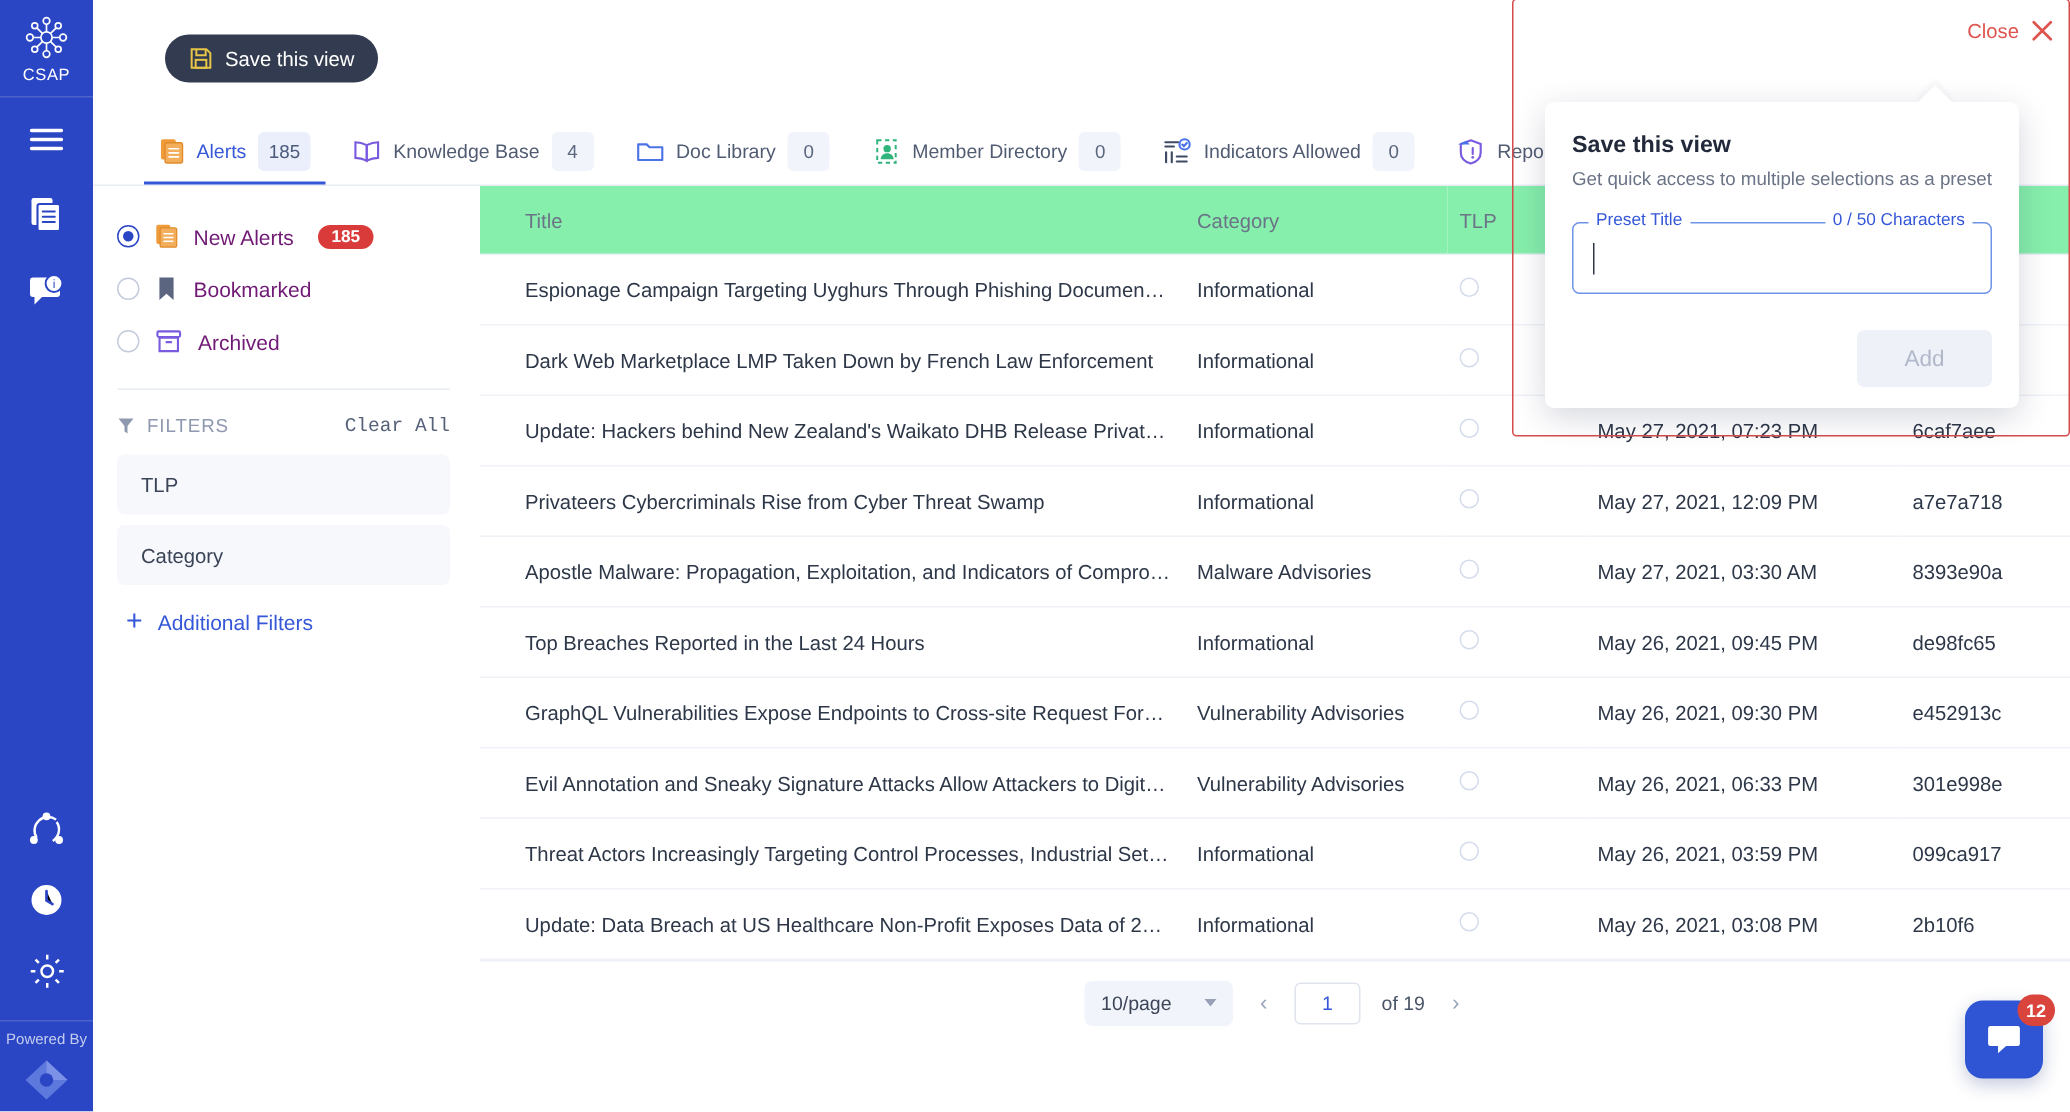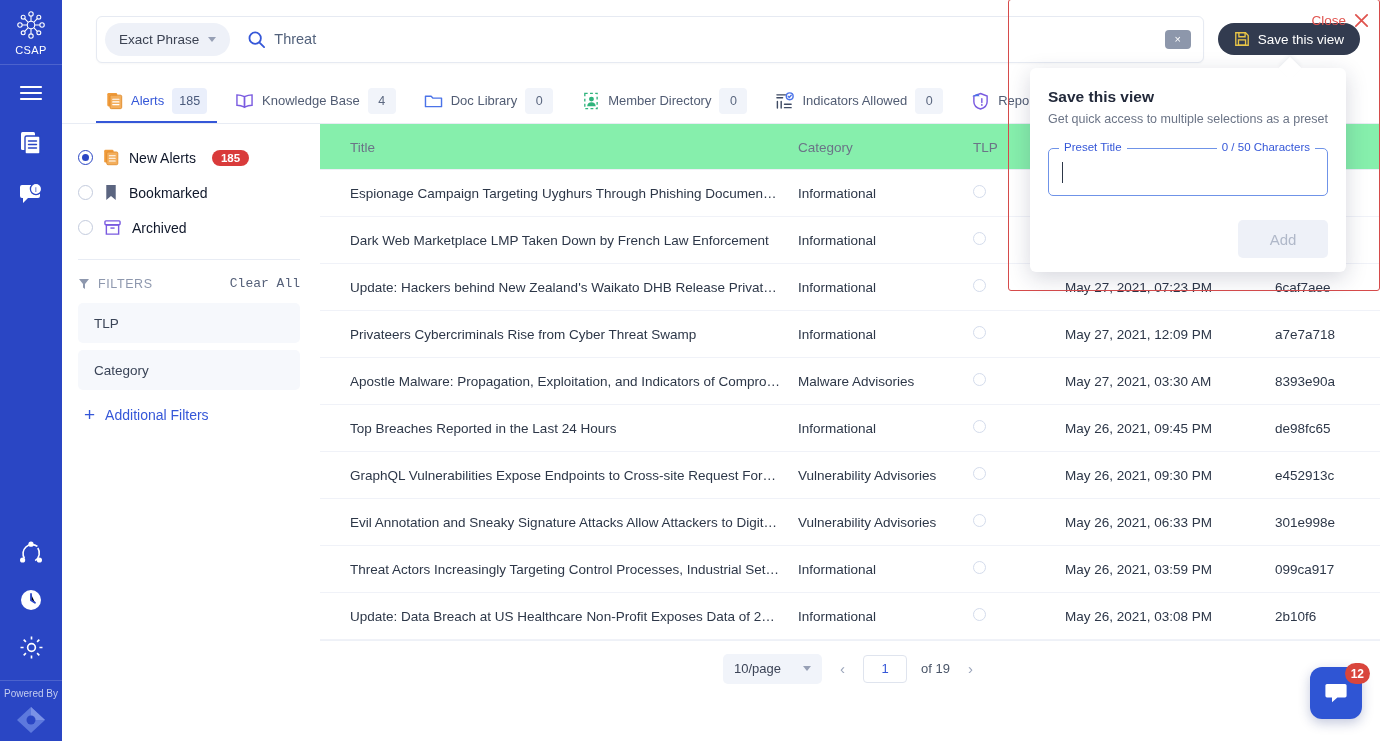--- a/index.html
+++ b/index.html
@@ -99,21 +99,21 @@
   .filters {
     width: 258px; flex: 0 0 258px; background: #fff; padding: 16px 20px 0 16px;
   }
   .radio-row { display: flex; align-items: center; gap: 10px; height: 35px; cursor: pointer; }
   .radio {
     width: 15px; height: 15px; border-radius: 50%; border: 1.6px solid #c3cbdd; flex: 0 0 15px;
     display: flex; align-items: center; justify-content: center; background: #fff;
   }
   .radio.on { border: 1.6px solid #2a46c4; }
   .radio.on::after { content: ""; width: 7px; height: 7px; border-radius: 50%; background: #2a46c4; }
-  .radio-label { font-size: 14px; color: #0f172a; }
+  .radio-label { font-size: 14px; color: #701a75; }
   .pill-count {
     background: #d93b3b; color: #fff; border-radius: 10px; font-size: 11.5px;
     padding: 2px 9px; margin-left: 6px; font-weight: bold;
   }
   .filters-divider { height: 1px; background: #e8ecf4; margin: 14px 0 0 0; }
   .filters-head {
     display: flex; align-items: center; margin-top: 16px; margin-bottom: 12px;
   }
   .filters-title { font-size: 12.5px; color: #8e98ae; letter-spacing: .6px; margin-left: 8px; }
   .clear-all { margin-left: auto; font-size: 13px; color: #4c5costs; color: #556079; cursor: pointer; font-family: Liberation Mono, monospace; }
@@ -312,36 +312,20 @@
           <path d="M17 2L31 15H17z" fill="#7b92e6"></path>
           <circle cx="17" cy="15" r="4.5" fill="#2a46c4"></circle>
         </svg>
       </div>
     </div>
   </div>
 
   <div class="main">
 
     <div class="topbar">
-      <div class="searchwrap">
-        <div class="phrase-pill">
-          <span>Exact Phrase</span>
-          <span class="caret"></span>
-        </div>
-        <span class="search-ico">
-          <svg width="19" height="19" viewBox="0 0 20 20">
-              <g fill="none" stroke="#3557d8" stroke-width="1.9">
-                <circle cx="8.6" cy="8.6" r="6"></circle>
-                <path d="M13.2 13.2L18 18" stroke-linecap="round"></path>
-              </g>
-            </svg>
-        </span>
-        <input class="search-input" value="Threat" style="">
-        <div class="clear-chip">×</div>
-      </div>
       <div class="save-view-btn">
         <svg width="16" height="16" viewBox="0 0 18 18">
           <g fill="none" stroke="#e8c547" stroke-width="1.5">
             <path d="M2 2h11l3 3v11H2z"></path>
               <path d="M5.5 2v4.5h7V2"></path>
               <rect x="5" y="10" width="8" height="6"></rect>
           </g>
         </svg>
         <span>Save this view</span>
       </div>

